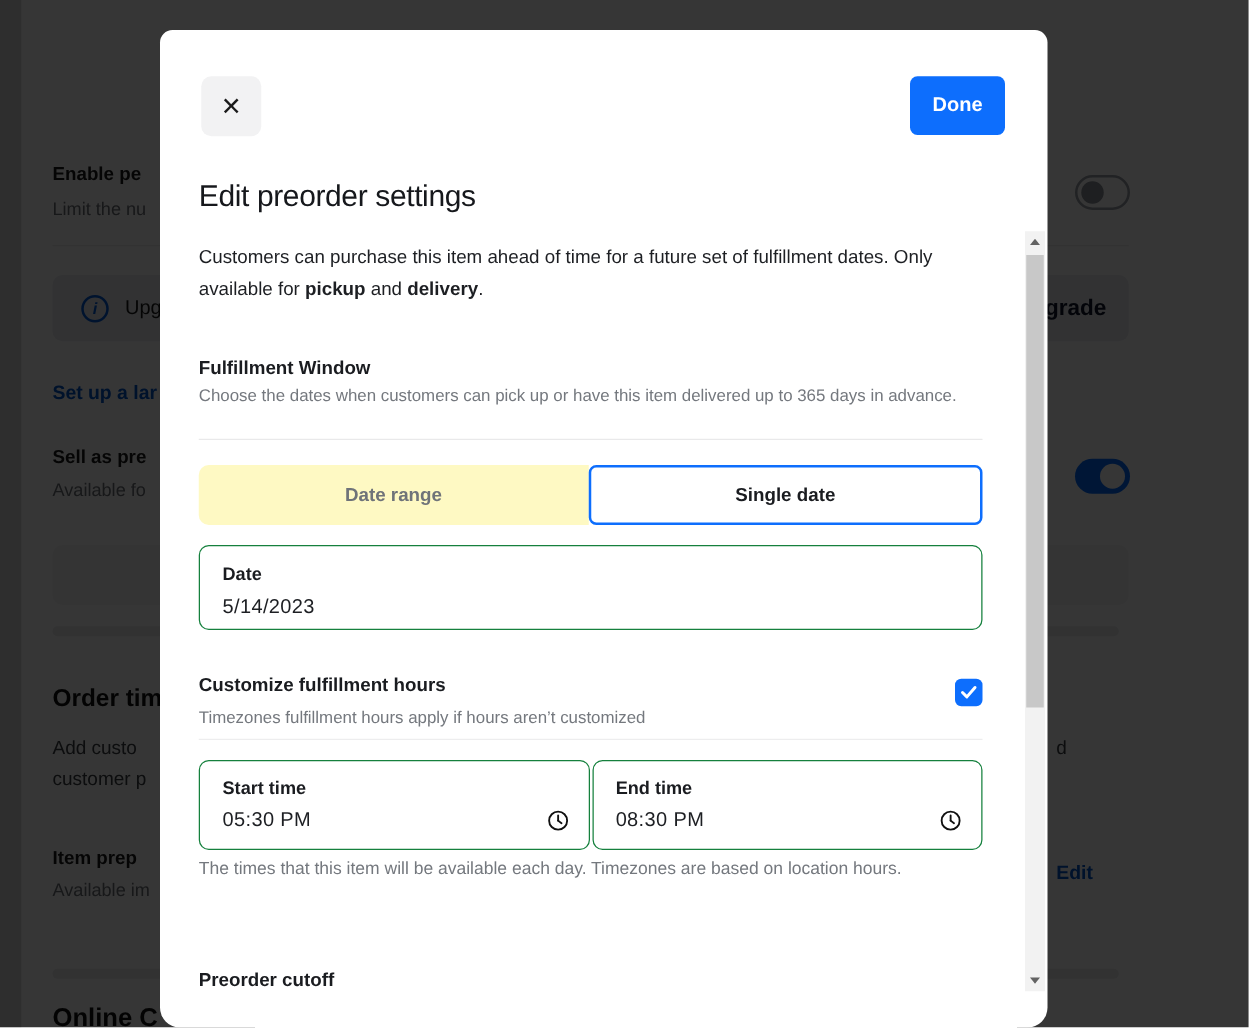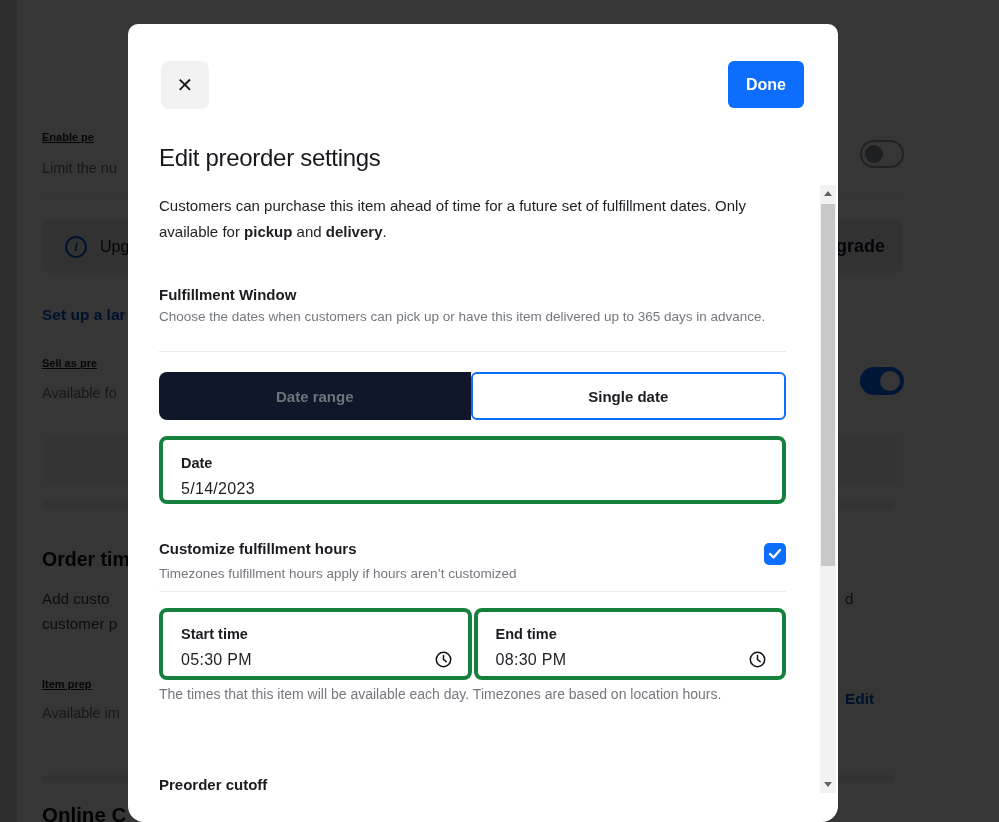--- a/index.html
+++ b/index.html
@@ -3,21 +3,21 @@
 <meta charset="utf-8">
 <style>
   * { margin:0; padding:0; box-sizing:border-box; }
   html,body { width:999px; height:822px; overflow:hidden; }
   body { font-family:"Liberation Sans", sans-serif; background:#fff; position:relative; }
 
   
   .bg-page { position:absolute; inset:0; background:#fff; }
   .bg-left-strip { position:absolute; left:0; top:0; width:17px; height:822px; background:#d9d9d9; }
   .bg-abs { position:absolute; }
-  .bg-title { font-size:11px; font-weight:bold; color:#1a1a1a;text-decoration:underline; }
+  .bg-title { font-size:15px; font-weight:bold; color:#1a1a1a; }
   .bg-sub { font-size:14.5px; color:#6d7077; }
   .bg-link { font-size:15.5px; font-weight:bold; color:#0055cc; cursor:pointer; }
   .bg-divider { position:absolute; height:1px; background:#ebebeb; }
   .bg-banner { position:absolute; left:42px; top:220px; width:861px; height:53px; background:#e9ebf1; border-radius:8px; display:flex; align-items:center; padding:0 18px 0 23px; }
   .info-circle { width:22px; height:22px; border:2px solid #005ad9; border-radius:50%; color:#005ad9; font-size:13px; font-weight:bold; font-style:italic; display:flex; align-items:center; justify-content:center; flex:0 0 auto; }
   .bg-banner-text { margin-left:13px; font-size:16px; color:#1a1a1a; }
   .bg-banner-link { margin-left:auto; font-size:18px; font-weight:bold; color:#0f172a; cursor:pointer; }
   .toggle { position:absolute; left:860px; width:44px; height:28px; border-radius:14px; }
   .toggle.off { border:2px solid #9aa0a8; }
   .toggle.off .knob { position:absolute; left:3px; top:3px; width:18px; height:18px; border-radius:50%; background:#8d939b; }
@@ -42,24 +42,24 @@
 
   .para { font-size:15px; line-height:26px; color:#1d1f23; }
   .para b { font-weight:bold; }
   .sec-h { margin-top:40px; font-size:15px; font-weight:bold; color:#1a1c20; line-height:20px; }
   .sec-sub { margin-top:3px; font-size:13.5px; color:#74787e; line-height:18px; }
   .hr1 { margin-top:25px; border:none; border-top:1px solid #e9e9ea; }
   .hr2 { margin-top:8px; border:none; border-top:1px solid #ededee; }
 
   .tabs { margin-top:20px; display:flex; height:48px; }
   .tab { flex:1; display:flex; align-items:center; justify-content:center; font-size:15px; cursor:pointer; }
-  .tab.unselected { background:#0f172a; border-radius:8px 0 0 8px; color:#6f7379; font-weight:bold; }
+  .tab.unselected { background:#fef9c3; border-radius:8px 0 0 8px; color:#6f7379; font-weight:bold; }
   .tab.selected { background:#fff; border:2px solid #0d6efd; border-radius:6px; color:#1a1c20; font-weight:bold; }
 
-  .field { border:4px solid #15803d; border-radius:8px; cursor:text; }
+  .field { border:1px solid #15803d; border-radius:8px; cursor:text; }
   .date-field { margin-top:16px; height:68px; padding:14px 18px 0 18px; }
   .field-label { font-size:14.5px; font-weight:bold; color:#1a1c20; line-height:18px; }
   .field-value { margin-top:7px; font-size:16px; color:#1d1f23; line-height:19px; letter-spacing:0.3px; }
 
   .check-row { margin-top:35px; display:flex; justify-content:space-between; align-items:flex-start; }
   .checkbox { width:22px; height:22px; background:#0d6efd; border-radius:5px; margin-top:4px; display:flex; align-items:center; justify-content:center; cursor:pointer; flex:0 0 auto; }
 
   .times-row { margin-top:16px; display:flex; gap:2px; }
   .time-field { flex:1; height:72px; padding:13px 16px 0 18px; }
   .time-value-row { display:flex; align-items:center; justify-content:space-between; }

